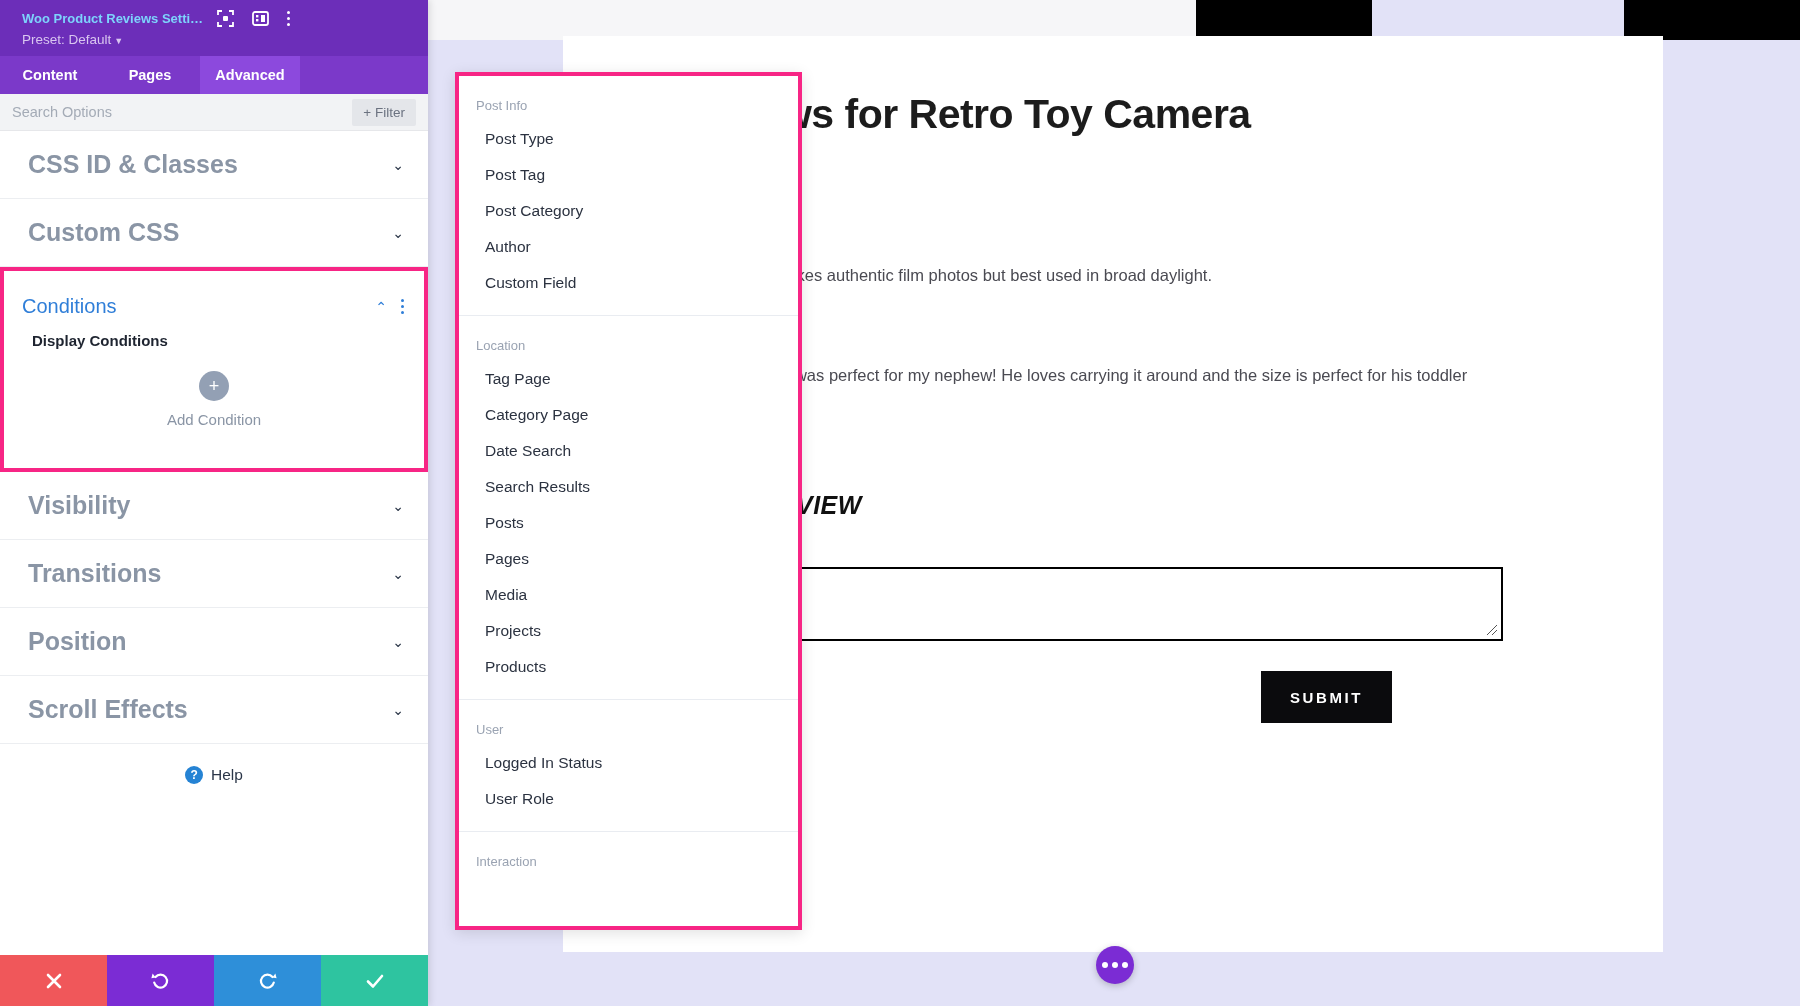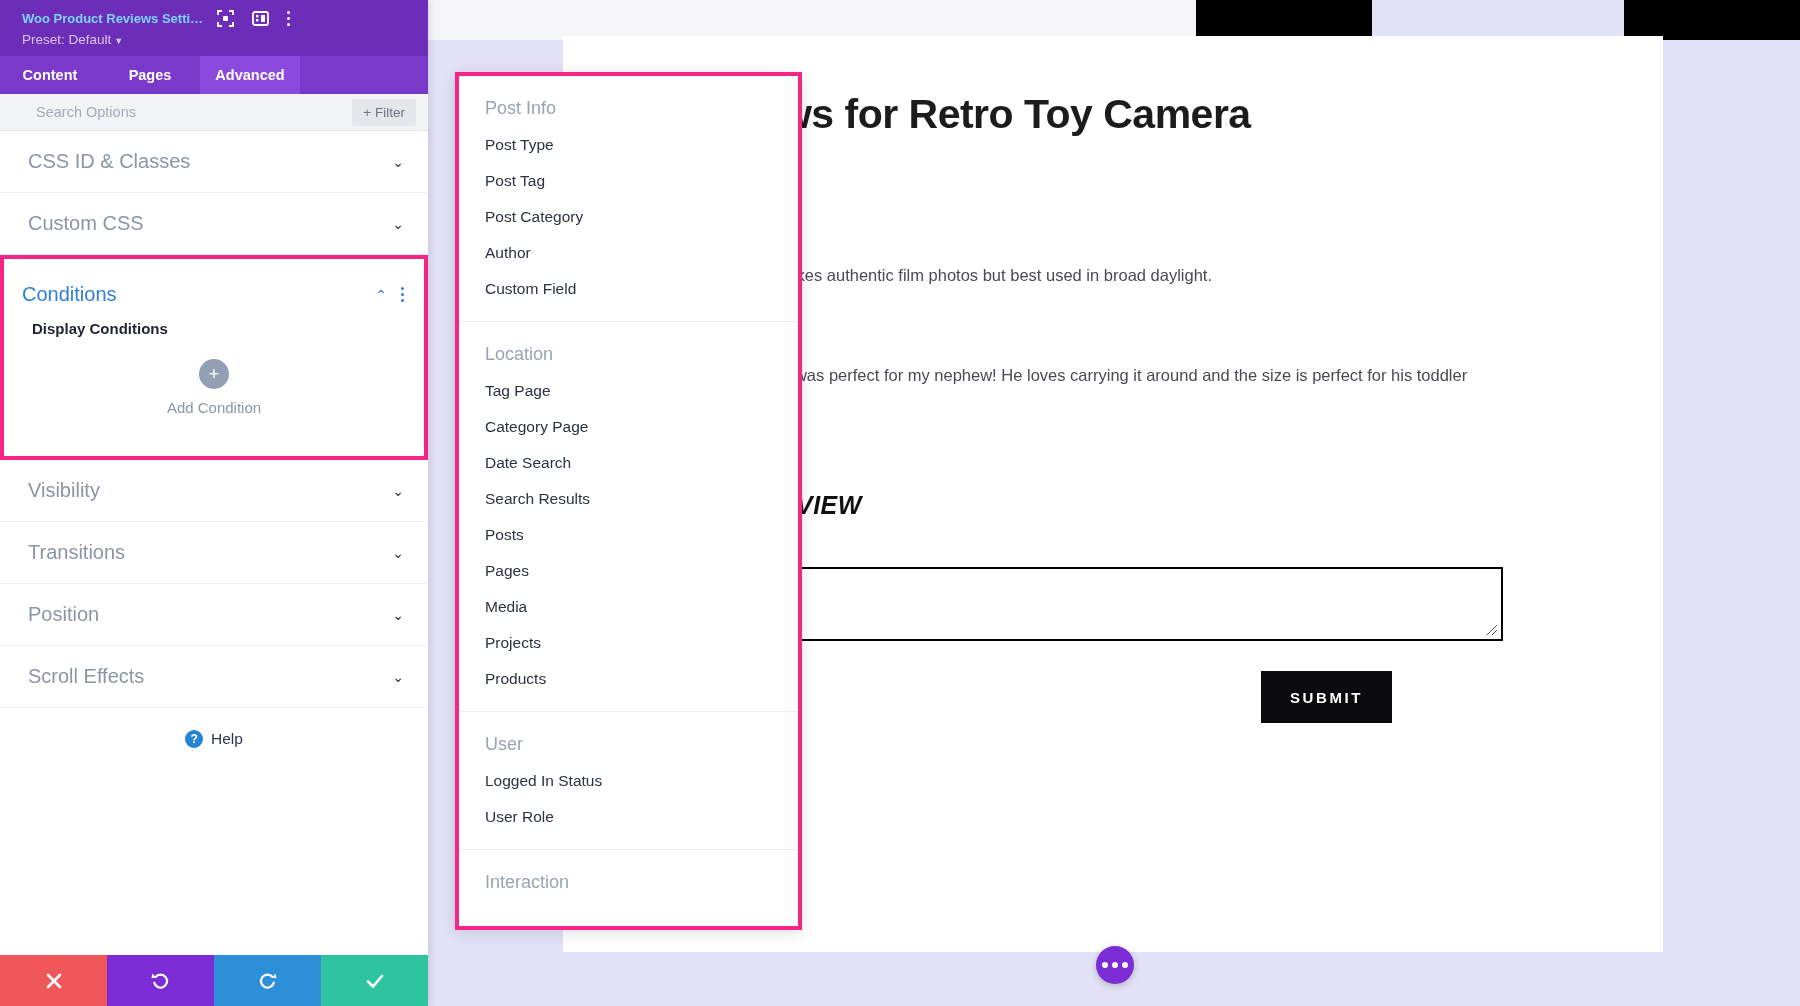--- a/index.html
+++ b/index.html
@@ -117,41 +117,41 @@
   .panel-tab {
     flex: 0 0 auto; padding: 11px 0; text-align: center; width: 100px;
     color: #ffffff; font-size: 14.5px; font-weight: 700; cursor: pointer;
   }
   .panel-tab.active { background: #8c49dd; }
   .panel-tabs-rest { flex: 1; }
 
   .search-row {
     display: flex; align-items: center; justify-content: space-between;
     background: #f2f3f5; border-bottom: 1px solid #e6e7ea;
-    padding: 7px 12px 7px 36px; height: 37px; gap: 24px;
+    padding: 7px 12px 7px 12px; height: 37px; gap: 24px;
   }
   .search-input {
     border: none; background: transparent; outline: none;
     font-size: 14.5px; color: #7f8896; width: 230px;
     font-family: "Liberation Sans", sans-serif;
   }
   .search-input::placeholder { color: #a4abb6; }
   .filter-button {
     background: #e4e6ea; color: #6b7280; border: none; cursor: pointer;
     font-size: 13.5px; padding: 6px 11px; border-radius: 2px;
     font-family: "Liberation Sans", sans-serif; white-space: nowrap;
   }
 
   .toggle-list { flex: 1; overflow: hidden; }
   .toggle-row {
     display: flex; align-items: center; justify-content: space-between;
     padding: 19px 24px 19px 28px; border-bottom: 1px solid #eceef1;
     cursor: pointer;
   }
-  .toggle-label { font-size: 20px; color: #8a95a5; font-weight: 400; }
+  .toggle-label { font-size: 25px; color: #8a95a5; font-weight: 700; }
   .chev { color: #2b3648; font-size: 14px; line-height: 1; }
 
   
   .conditions-group {
     border: 4px solid #f72585; background: #ffffff;
     margin: 0; position: relative;
   }
   .conditions-head {
     display: flex; align-items: center; justify-content: space-between;
     padding: 24px 20px 14px 18px;
@@ -201,21 +201,21 @@
   .cond-dropdown {
     position: absolute; left: 455px; top: 72px;
     width: 347px; height: 858px;
     background: #ffffff; border: 4px solid #f72585;
     overflow: hidden;
     box-shadow: 0 3px 14px rgba(0,0,0,0.12);
   }
   .dd-group { padding: 0; }
   .dd-group + .dd-group { border-top: 1px solid #e9ecf1; }
   .dd-group-title {
-    font-size: 18px; color: #9aa3b2; padding: 22px 0 8px 26px;
+    font-size: 13px; color: #9aa3b2; padding: 22px 0 8px 17px;
   }
   .dd-item {
     font-size: 15.5px; color: #2b3240; padding: 9px 0 9px 26px;
     cursor: pointer;
   }
   .dd-group:last-child { padding-bottom: 14px; }
   .dd-spacer { height: 14px; }
 </style>
 </head>
 <body>

